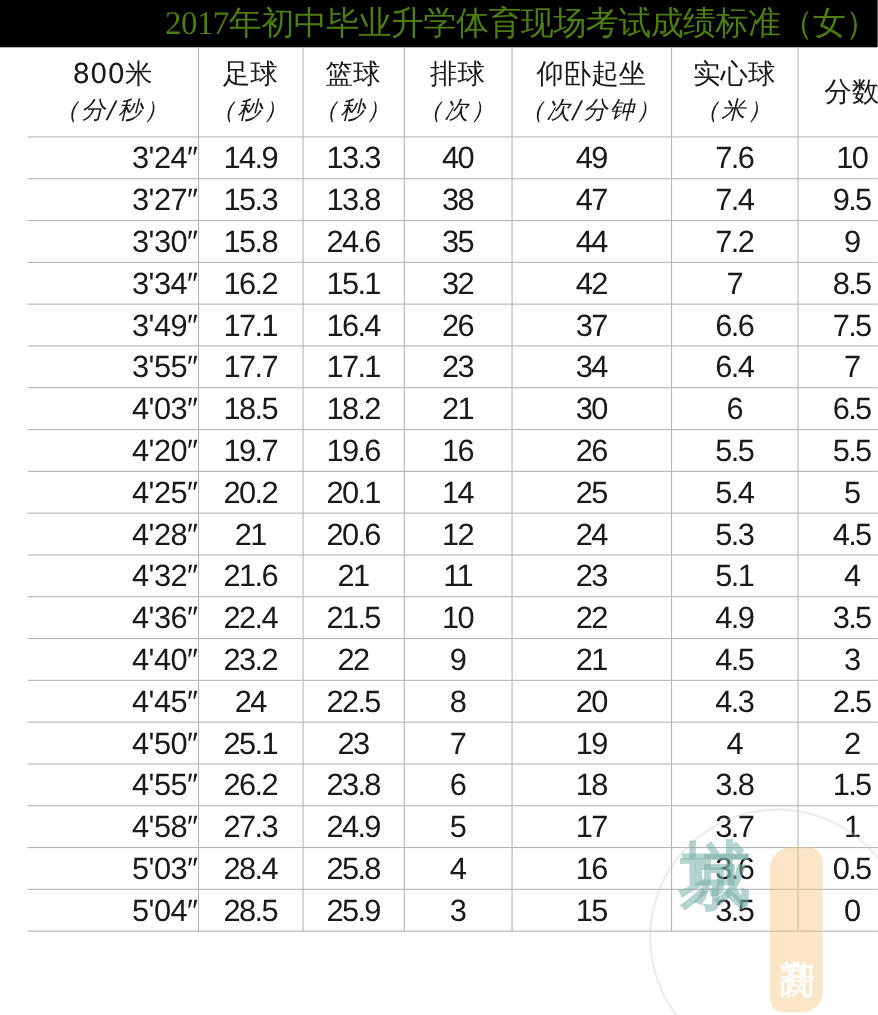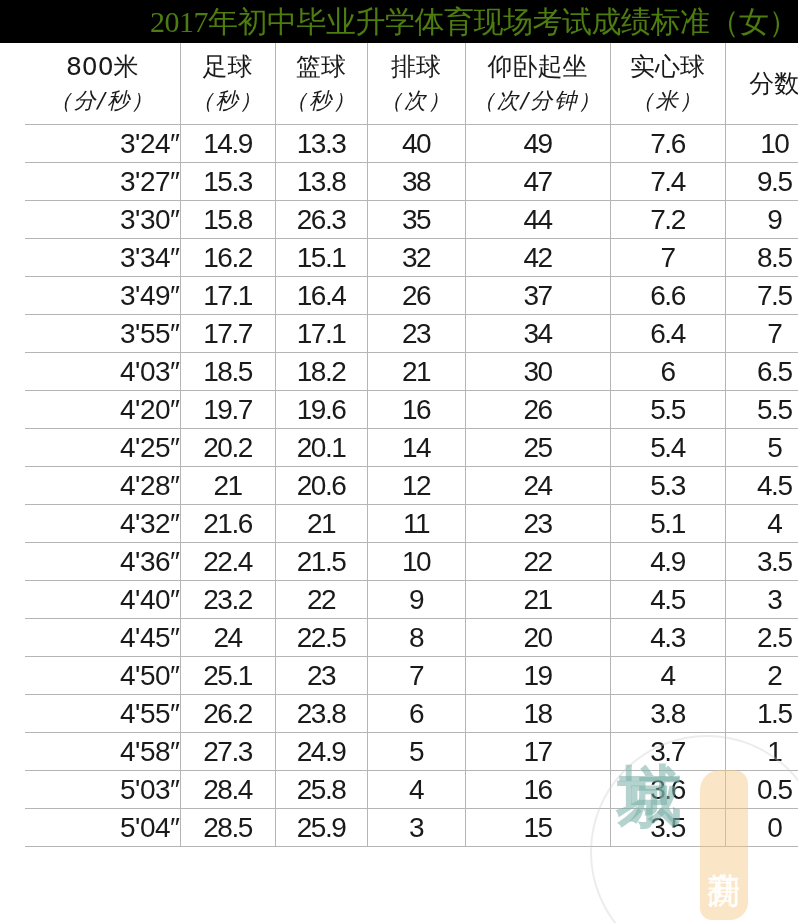--- a/index.html
+++ b/index.html
@@ -177,21 +177,21 @@
         <td>15.3</td>
         <td>13.8</td>
         <td>38</td>
         <td>47</td>
         <td>7.4</td>
         <td>9.5</td>
       </tr>
       <tr>
         <td class="time"><span class="min">3'</span><span>30″</span></td>
         <td>15.8</td>
-        <td>26.3</td>
+        <td>24.6</td>
         <td>35</td>
         <td>44</td>
         <td>7.2</td>
         <td>9</td>
       </tr>
       <tr>
         <td class="time"><span class="min">3'</span><span>34″</span></td>
         <td>16.2</td>
         <td>15.1</td>
         <td>32</td>

